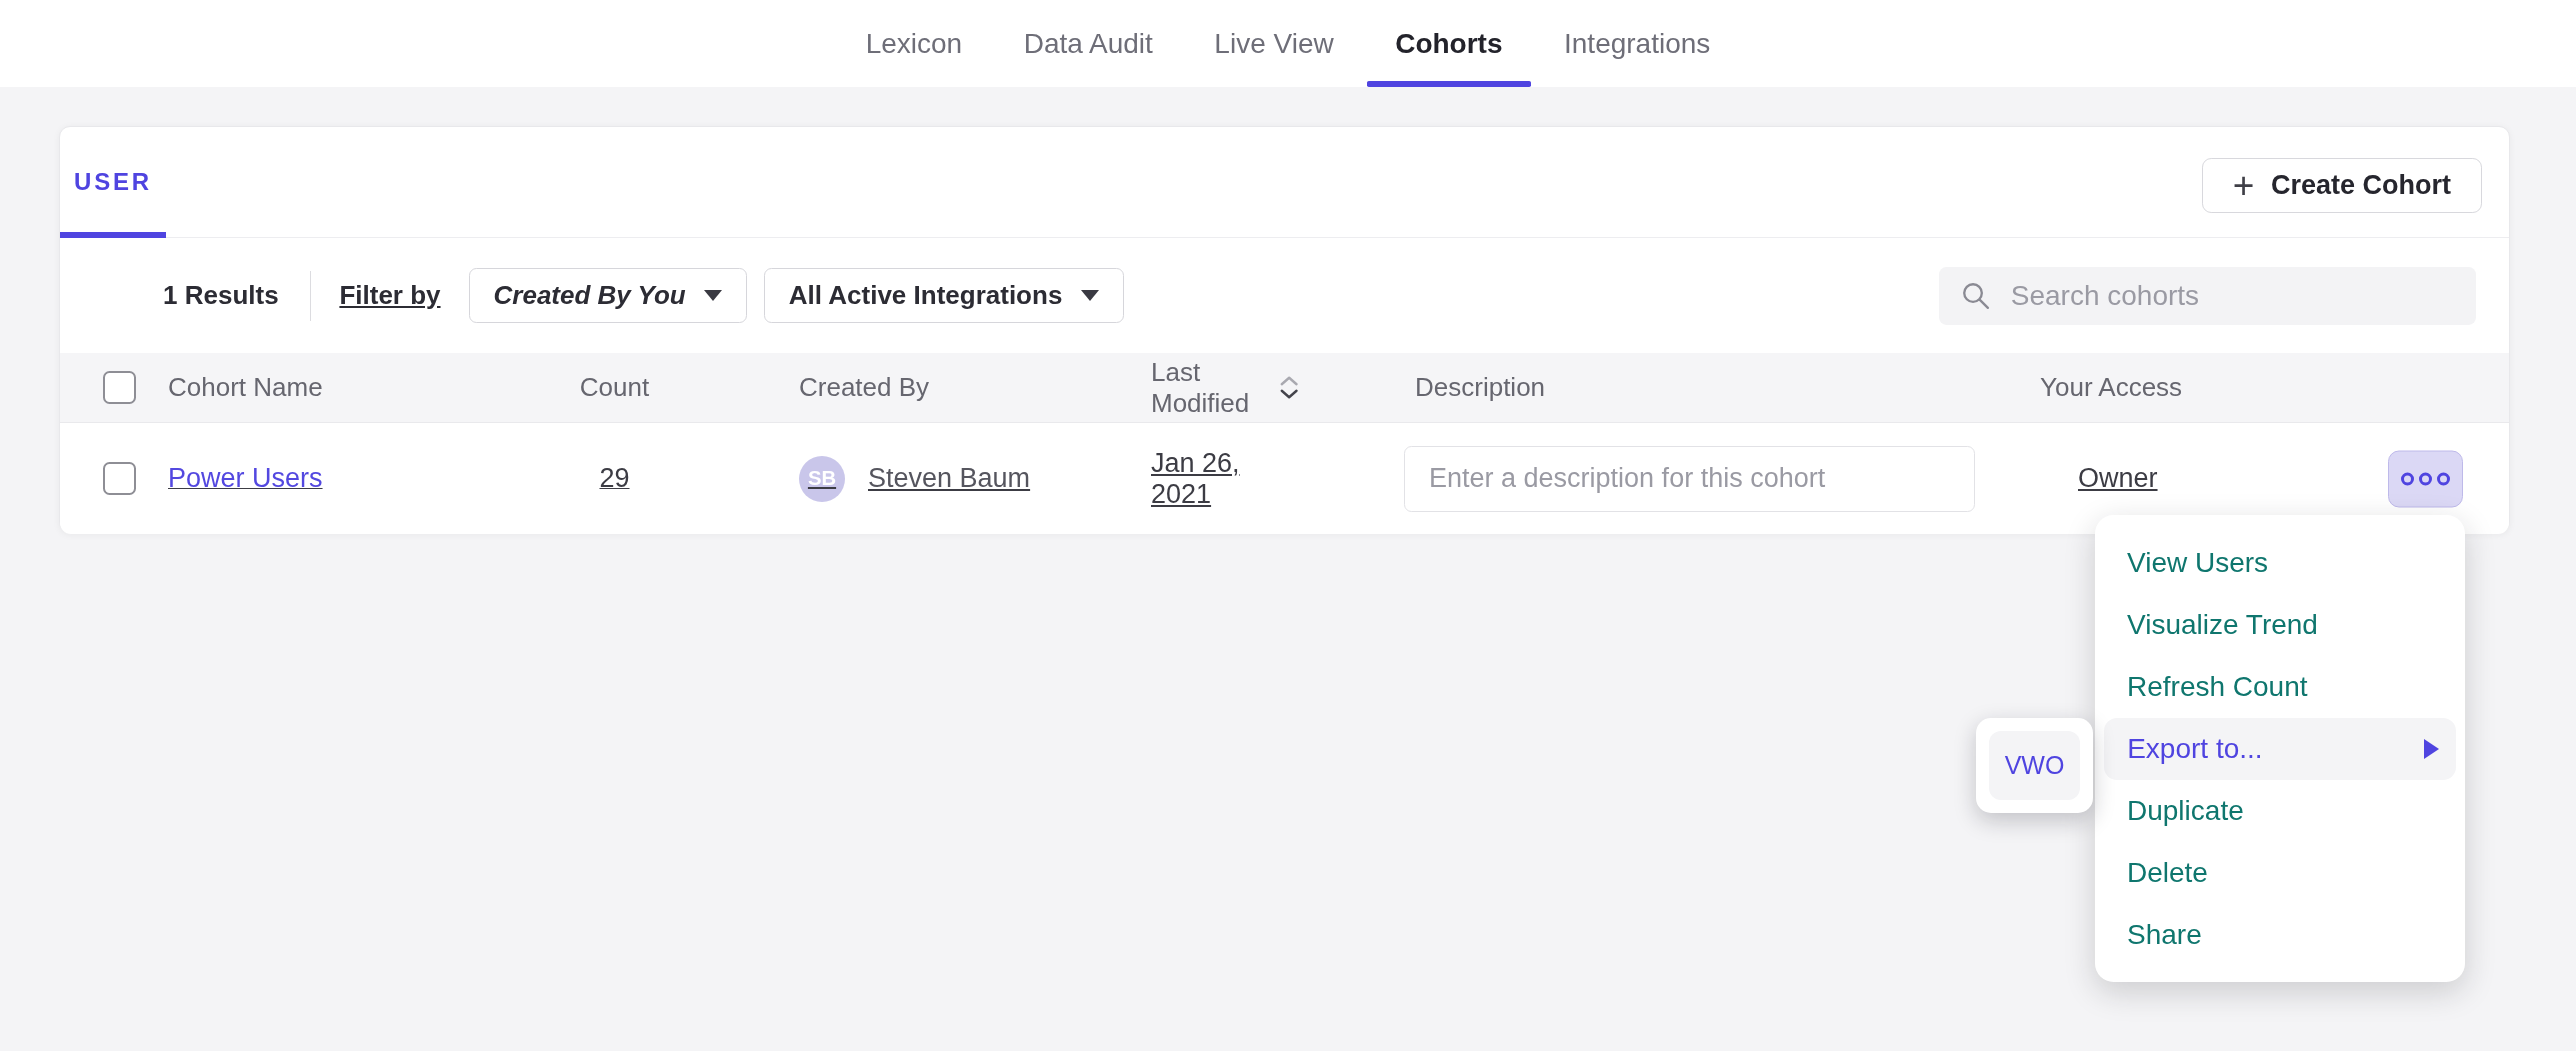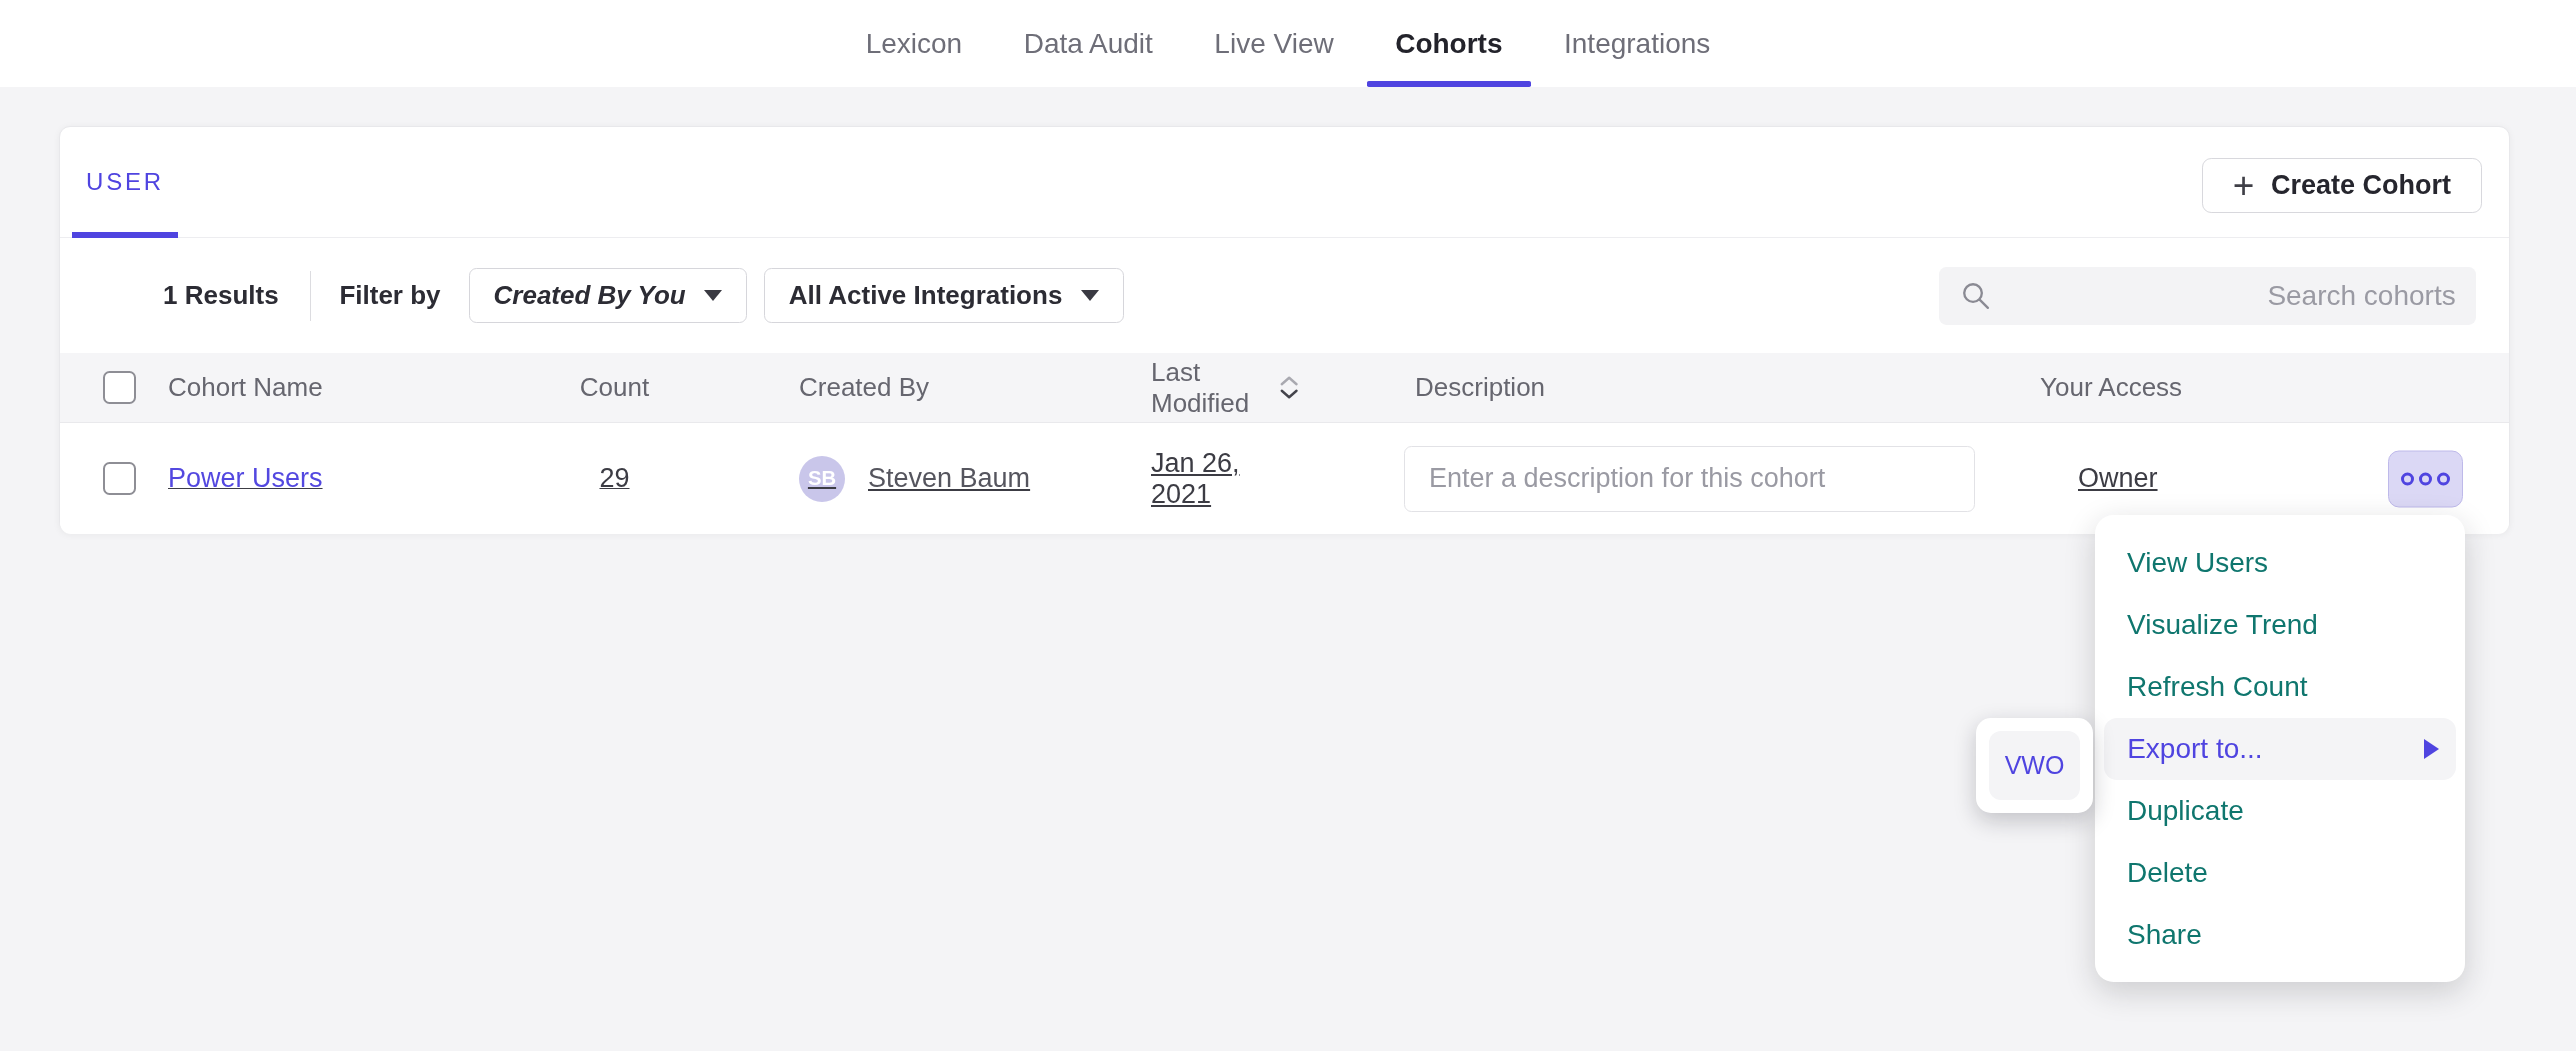--- a/index.html
+++ b/index.html
@@ -36,65 +36,65 @@
     background:#ffffff; border:0.9px solid #e8e8eb; border-radius:11px;
     box-shadow:0 1.8px 7.4px rgba(30,30,40,0.05);
   }
 
   
   .tab-row {
     position:relative; height:111px;
     border-bottom:0.9px solid #ededf0;
   }
   .user-tab {
-    position:absolute; left:12px; top:0; width:106px; height:100%;
+    position:absolute; left:0; top:0; width:106px; height:100%;
     display:flex; align-items:center; justify-content:center;
-    font-size:24px; font-weight:400; letter-spacing:2.8px; color:#4f44e0;
+    font-size:24px; font-weight:700; letter-spacing:2.8px; color:#4f44e0;
     cursor:pointer;
   }
   .user-tab::after {
     content:""; position:absolute; left:0; right:0; bottom:-0.9px; height:5.5px;
     background:#4f44e0;
   }
   .create-btn {
     position:absolute; right:27px; top:30.5px; height:55px;
     display:flex; align-items:center; padding:0 30px;
     border:0.9px solid #d8d8dd; border-radius:9.2px; background:#fff;
     font-size:27px; font-weight:700; color:#26262e; cursor:pointer;
   }
   .create-btn .plus { font-size:37px; font-weight:400; color:#3f3f47; margin-right:16.6px; line-height:1; }
 
   
   .filter-row {
     height:115px; display:flex; align-items:center; padding-left:103px;
   }
   .results-count { font-size:26px; font-weight:700; color:#2c2c34; }
   .v-divider { width:1.8px; height:50px; background:#dcdce0; margin:0 28px 0 31px; }
-  .filter-by { font-size:26px; font-weight:700; color:#2c2c34; }
+  .filter-by { font-size:26px; font-weight:700; color:#2c2c34;text-decoration:underline; }
   .dropdown {
     height:55px; display:flex; align-items:center; padding:0 24px;
     border:0.9px solid #d6d6db; border-radius:7.4px; background:#fff;
     font-size:26px; font-weight:700; color:#2c2c34; cursor:pointer;
   }
   .dropdown:first-of-type { margin-left:28px;font-style:italic; }
   .dropdown + .dropdown { margin-left:16.6px; }
   .caret-down {
     width:0; height:0; margin-left:18.5px;
     border-left:9.2px solid transparent; border-right:9.2px solid transparent;
     border-top:11px solid #3a3a42;
   }
   .search-box {
     margin-left:auto; margin-right:33px;
     width:537px; height:58px; border-radius:7.4px; background:#f3f3f5;
     display:flex; align-items:center; padding:0 20.3px;
   }
   .search-box svg { flex:0 0 auto; margin-right:18.5px; }
   .search-box input {
     flex:1; border:none; outline:none; background:transparent;
-    font-family:inherit; font-size:28px; color:#3c3c44;text-align:right;
+    font-family:inherit; font-size:28px; color:#3c3c44;
   }
   .search-box input::placeholder { color:#9a9aa3; }
 
   
   .thead {
     height:70px; background:#f5f5f7; display:flex; align-items:center;
     font-size:26px; color:#66666f;
     border-bottom:0.9px solid #e9e9ec;
   }
   .trow { height:111px; display:flex; align-items:center; background:#fff; border-radius:0 0 11px 11px;text-decoration:underline; }

